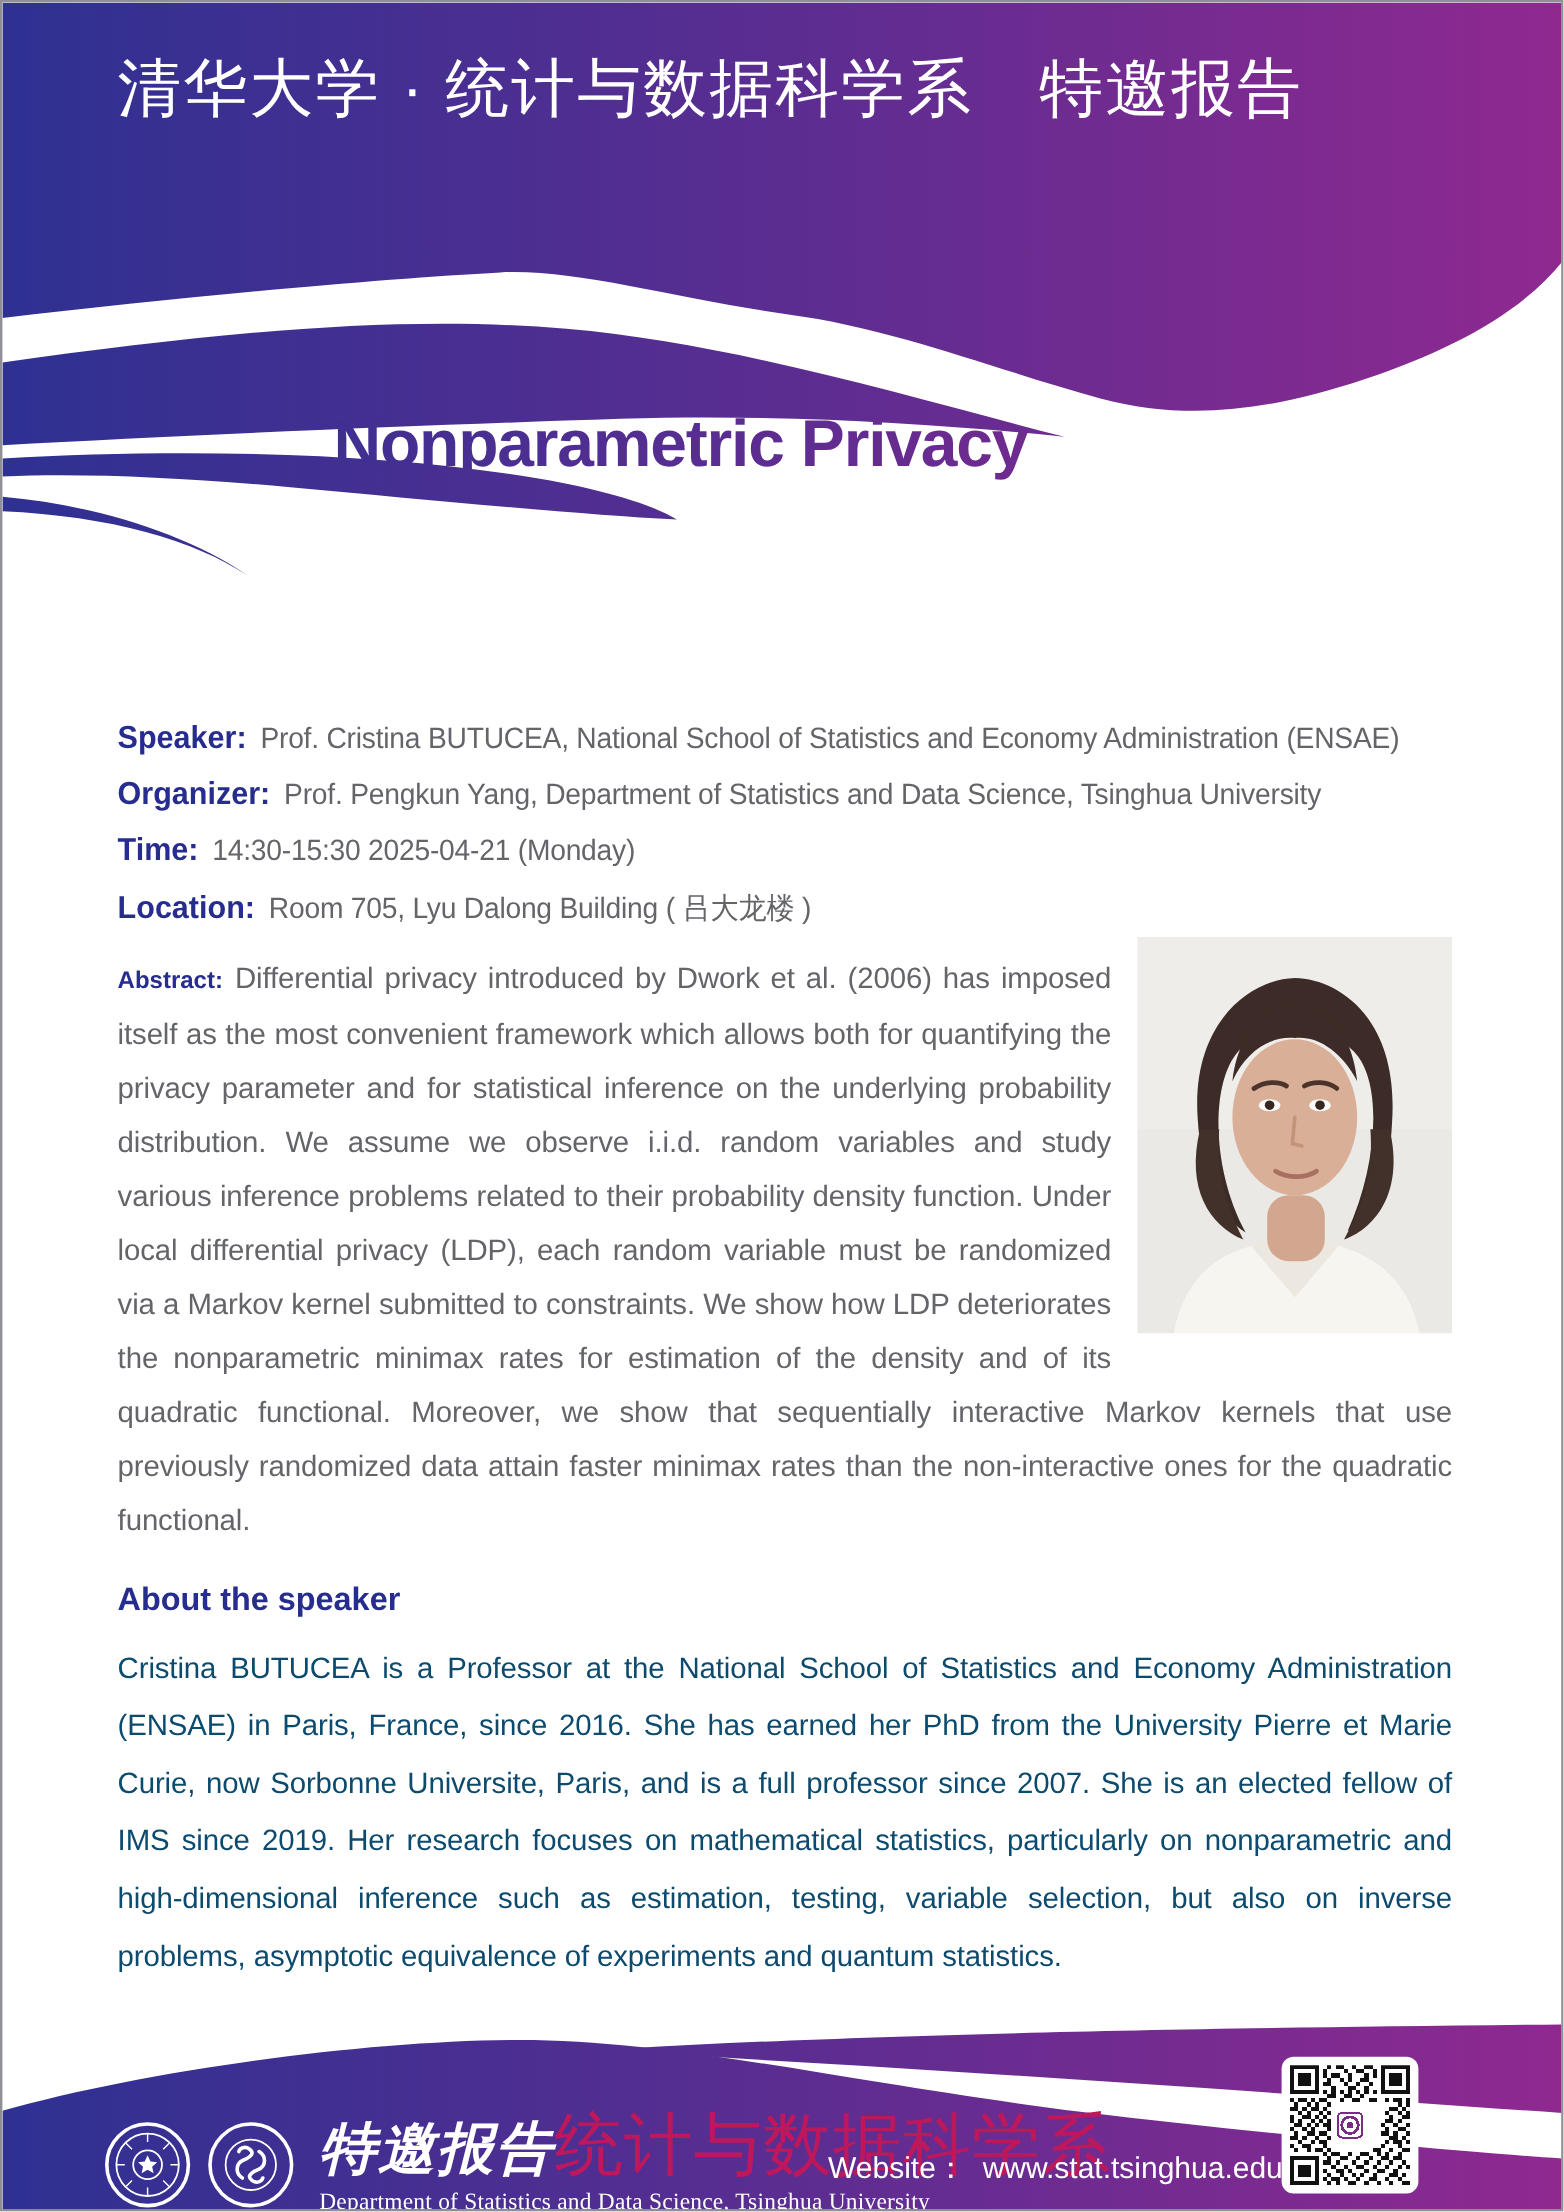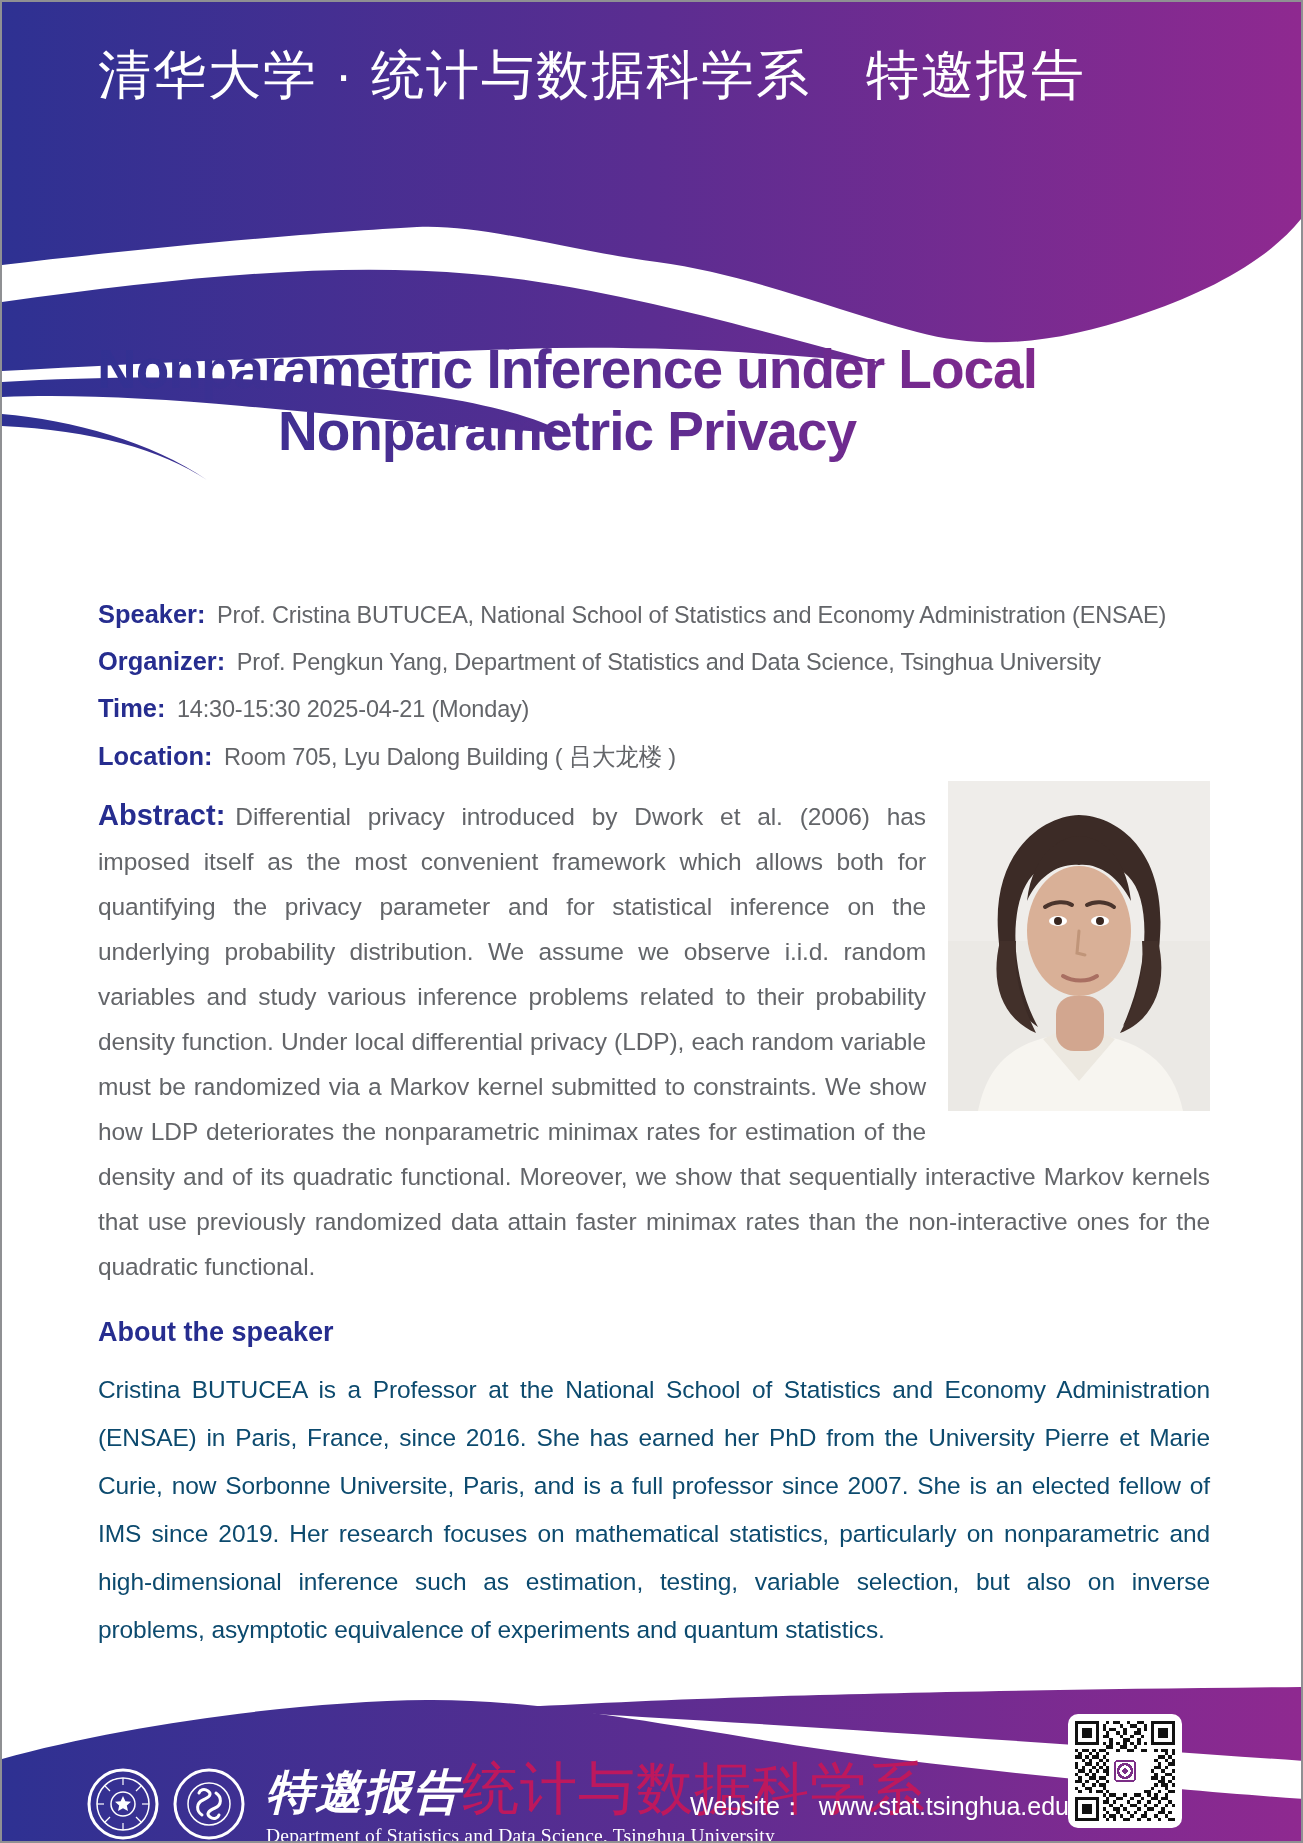--- a/index.html
+++ b/index.html
@@ -43,21 +43,21 @@
   }
   .info-label{ font-weight:bold; font-size:26.5px; color:#262d8f; margin-right:12px; }
   .info-text{ font-size:24.5px; color:#636569; letter-spacing:-0.2px; }
 
   
   .content{ position:absolute; top:791px; left:96px; width:1112px; z-index:2; }
   .abstract-par{
     font-size:24.5px; color:#636569; line-height:45px;
     text-align:justify; letter-spacing:-0.1px;
   }
-  .abstract-label{ font-weight:bold; font-size:29px; color:#262d8f; margin-right:10px; letter-spacing:0; }
+  .abstract-label{ font-weight:bold; font-size:20px; color:#262d8f; margin-right:10px; letter-spacing:0; }
 
   .speaker-photo{
     float:right; width:262px; height:330px; margin:-12px 0 16px 22px;
     background:#ebe9e5; overflow:hidden; position:relative;
   }
   .speaker-photo svg{ display:block; width:100%; height:100%; }
 
   .about-heading{
     margin-top:28px; font-weight:bold; font-size:27px; color:#262d8f;
   }
@@ -122,21 +122,20 @@
     <path fill="url(#heroGrad)" d="M0,412
          C70,418 150,440 205,478
          C160,448 90,428 0,424 Z"></path>
   </svg>
 
   <div class="header-text">
     <div class="header-title-cn">清华大学 · 统计与数据科学系　特邀报告</div>
   </div>
 
   <div class="talk-title">
-    <div>Nonparametric Inference under Local</div>
     <div>Nonparametric Privacy</div>
   </div>
 
   <div class="info">
     <div class="info-line">
       <span class="info-label">Speaker:</span><span class="info-text">Prof. Cristina BUTUCEA,  National School of Statistics and Economy Administration (ENSAE)</span>
     </div>
     <div class="info-line">
       <span class="info-label">Organizer:</span><span class="info-text">Prof. Pengkun Yang, Department of Statistics and Data Science, Tsinghua University</span>
     </div>

